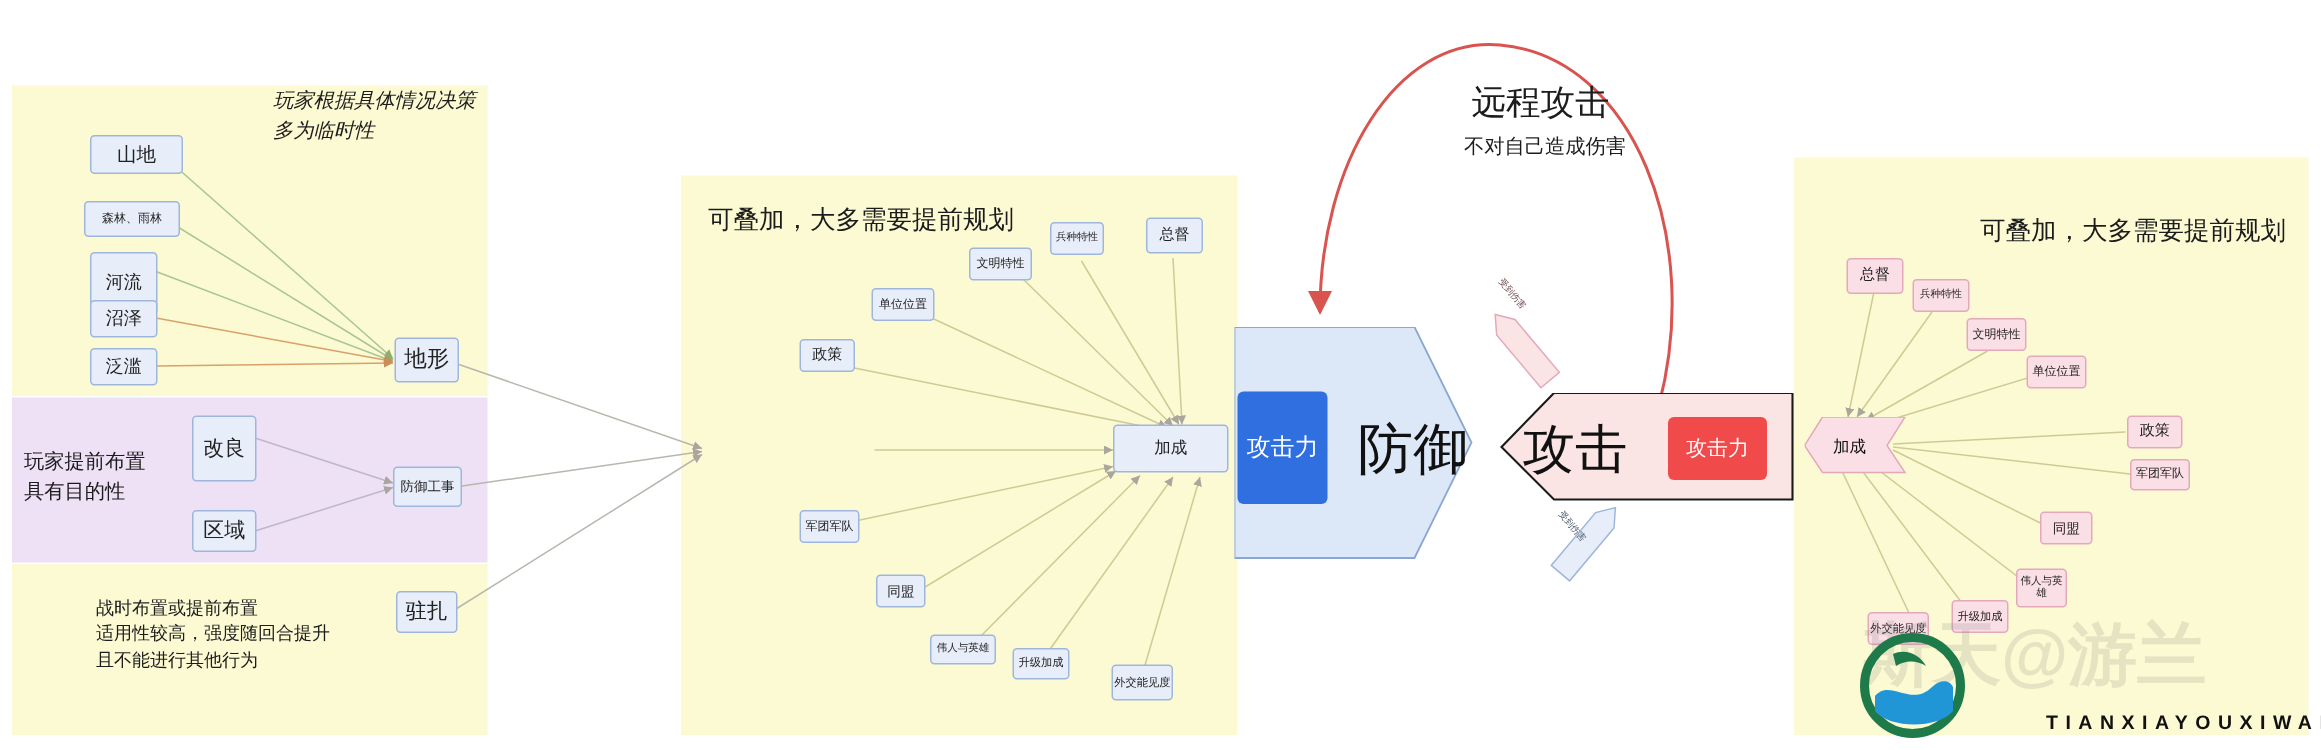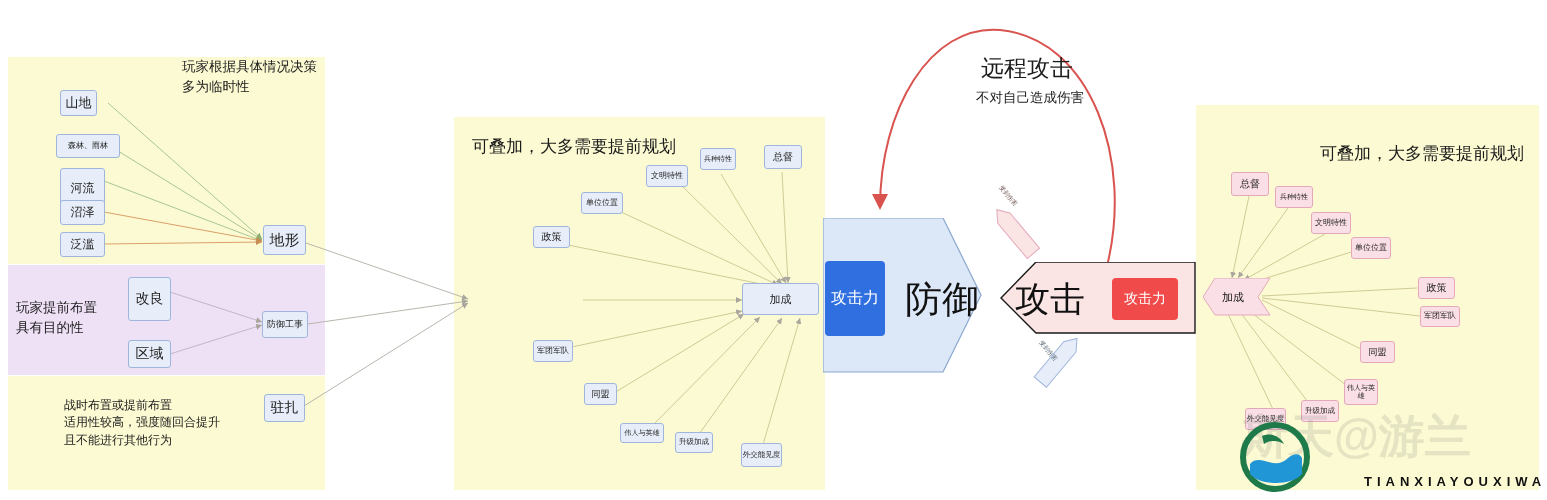--- a/index.html
+++ b/index.html
@@ -92,21 +92,21 @@
       <path d="M1420,316 L1262,298"></path>
       <path d="M1367,352 L1262,300"></path>
       <path d="M1355,392 L1248,310"></path>
       <path d="M1314,410 L1240,312"></path>
       <path d="M1278,420 L1228,314"></path>
     </g>
 
     <path d="M1106,270 C1135,160 1090,38 1000,30 C930,24 880,110 880,208" stroke="#d9534f" stroke-width="2" fill="none" marker-end="url(#ar-red)"></path>
   </svg>
 
-  <div class="node nb" style="left:60px;top:90px;width:37px;height:26px;font-size:13px;">
+  <div class="node nb" style="left:60px;top:90px;width:62px;height:26px;font-size:13px;">
     <span>山地</span>
   </div>
   <div class="node nb" style="left:56px;top:134px;width:64px;height:24px;font-size:8px;">
     <span>森林、雨林</span>
   </div>
   <div class="node nb" style="left:60px;top:168px;width:45px;height:42px;font-size:12px;">
     <span>河流</span>
   </div>
   <div class="node nb" style="left:60px;top:200px;width:45px;height:25px;font-size:12px;">
     <span>沼泽</span>
@@ -124,21 +124,21 @@
   <div class="node nb" style="left:128px;top:340px;width:43px;height:28px;font-size:14px;">
     <span>区域</span>
   </div>
   <div class="node nb" style="left:262px;top:311px;width:46px;height:27px;font-size:9px;">
     <span>防御工事</span>
   </div>
   <div class="node nb" style="left:264px;top:394px;width:41px;height:28px;font-size:14px;">
     <span>驻扎</span>
   </div>
 
-  <div class="note" style="left:182px;top:57px;font-size:13.5px;">玩家根据具体情况决策
+  <div class="note" style="left:182px;top:57px;font-size:13.5px;font-style:italic;">玩家根据具体情况决策
 多为临时性</div>
   <div class="note" style="left:16px;top:298px;font-size:13.5px;">玩家提前布置
 具有目的性</div>
   <div class="note" style="left:64px;top:397px;font-size:12px;">战时布置或提前布置
 适用性较高，强度随回合提升
 且不能进行其他行为</div>
 
   <div class="note" style="left:472px;top:135px;font-size:17px;">可叠加，大多需要提前规划</div>
 
   <div class="node nb" style="left:581px;top:192px;width:42px;height:22px;font-size:8px;">

